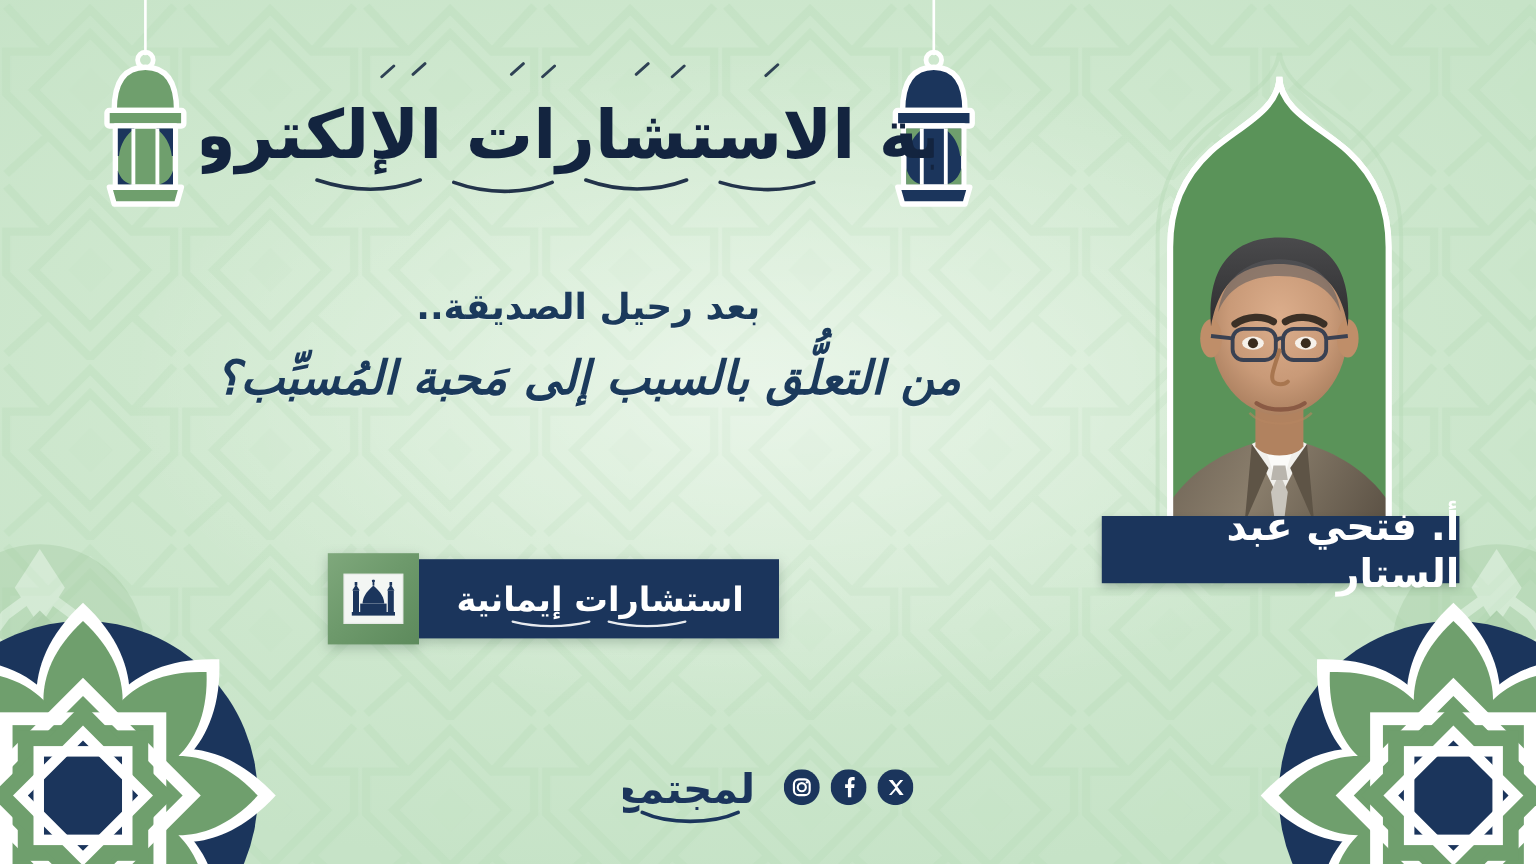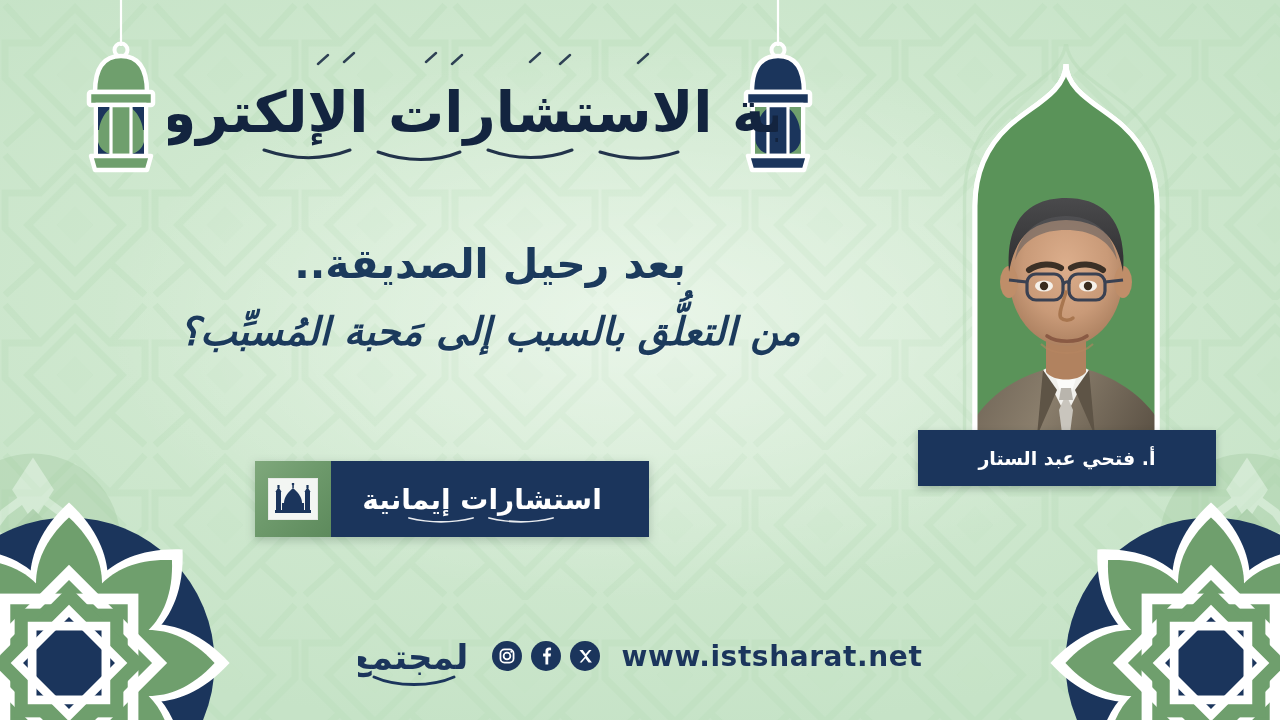--- a/index.html
+++ b/index.html
@@ -81,21 +81,21 @@
     text-align: center;
     direction: rtl;
   }
   .title-line {
     color: #1b3a5c;
     font-weight: bold;
     letter-spacing: 0;
     line-height: 1.38;
     text-shadow: 0 1px 0 rgba(255,255,255,.35);
   }
-  .title-line-1 { font-size: 41px; margin-bottom: 12px; }
+  .title-line-1 { font-size: 30px; margin-bottom: 12px; }
   .title-line-2 { font-size: 39px; font-style: italic; }
 
   
   .badge {
     position: absolute;
     top: 461px;
     right: 635px;
     display: flex;
     align-items: stretch;
     height: 76px;
@@ -115,24 +115,24 @@
     width: 50px;
     height: 42px;
     background: #f3f6f3;
     display: flex;
     align-items: center;
     justify-content: center;
     box-shadow: inset 0 0 0 1px rgba(0,0,0,.05);
   }
   .badge-text-panel {
     background: #1b355c;
-    height: 76px;
+    height: 66px;
     align-self: center;
     margin-right: -4px;
-    padding: 0 42px 0 26px;
+    padding: 0 24px 0 26px;
     display: flex;
     align-items: center;
     justify-content: center;
     min-width: 268px;
     box-sizing: border-box;
   }
 
   
   .portrait-wrap {
     position: absolute;
@@ -152,21 +152,21 @@
     width: 298px;
     height: 56px;
     background: #1b355c;
     display: flex;
     align-items: center;
     justify-content: center;
     box-shadow: 0 3px 7px rgba(25,50,35,.28);
   }
   .nameplate-text {
     color: #ffffff;
-    font-size: 19px;
+    font-size: 33px;
     font-weight: bold;
     direction: rtl;
     letter-spacing: .3px;
   }
 
   
   .footer {
     position: absolute;
     left: 0;
     right: 0;
@@ -674,16 +674,15 @@
         <circle cx="16" cy="16" r="16" fill="#1b355c"></circle>
         <path d="M18.4 16.6h2.5l.4-3.2h-2.9v-2c0-.9.3-1.5 1.6-1.5h1.4V7.1c-.3 0-1.2-.1-2.2-.1-2.2 0-3.8 1.3-3.8 3.8v2.6h-2.5v3.2h2.5V25h3z" fill="#ffffff"></path>
       </svg>
 
       <svg class="social-icon" viewBox="0 0 32 32">
         <circle cx="16" cy="16" r="16" fill="#1b355c"></circle>
         <path d="M10 9.5h3.6l3.1 4.3 3.6-4.3H23l-5.2 6.1 5.6 7.4h-3.6l-3.4-4.6-3.9 4.6H10.3l5.6-6.6z" fill="#ffffff"></path>
       </svg>
     </div>
 
-    <span class="site-url">www.istsharat.net</span>
   </div>
 
 </div>
 
 </body></html>

